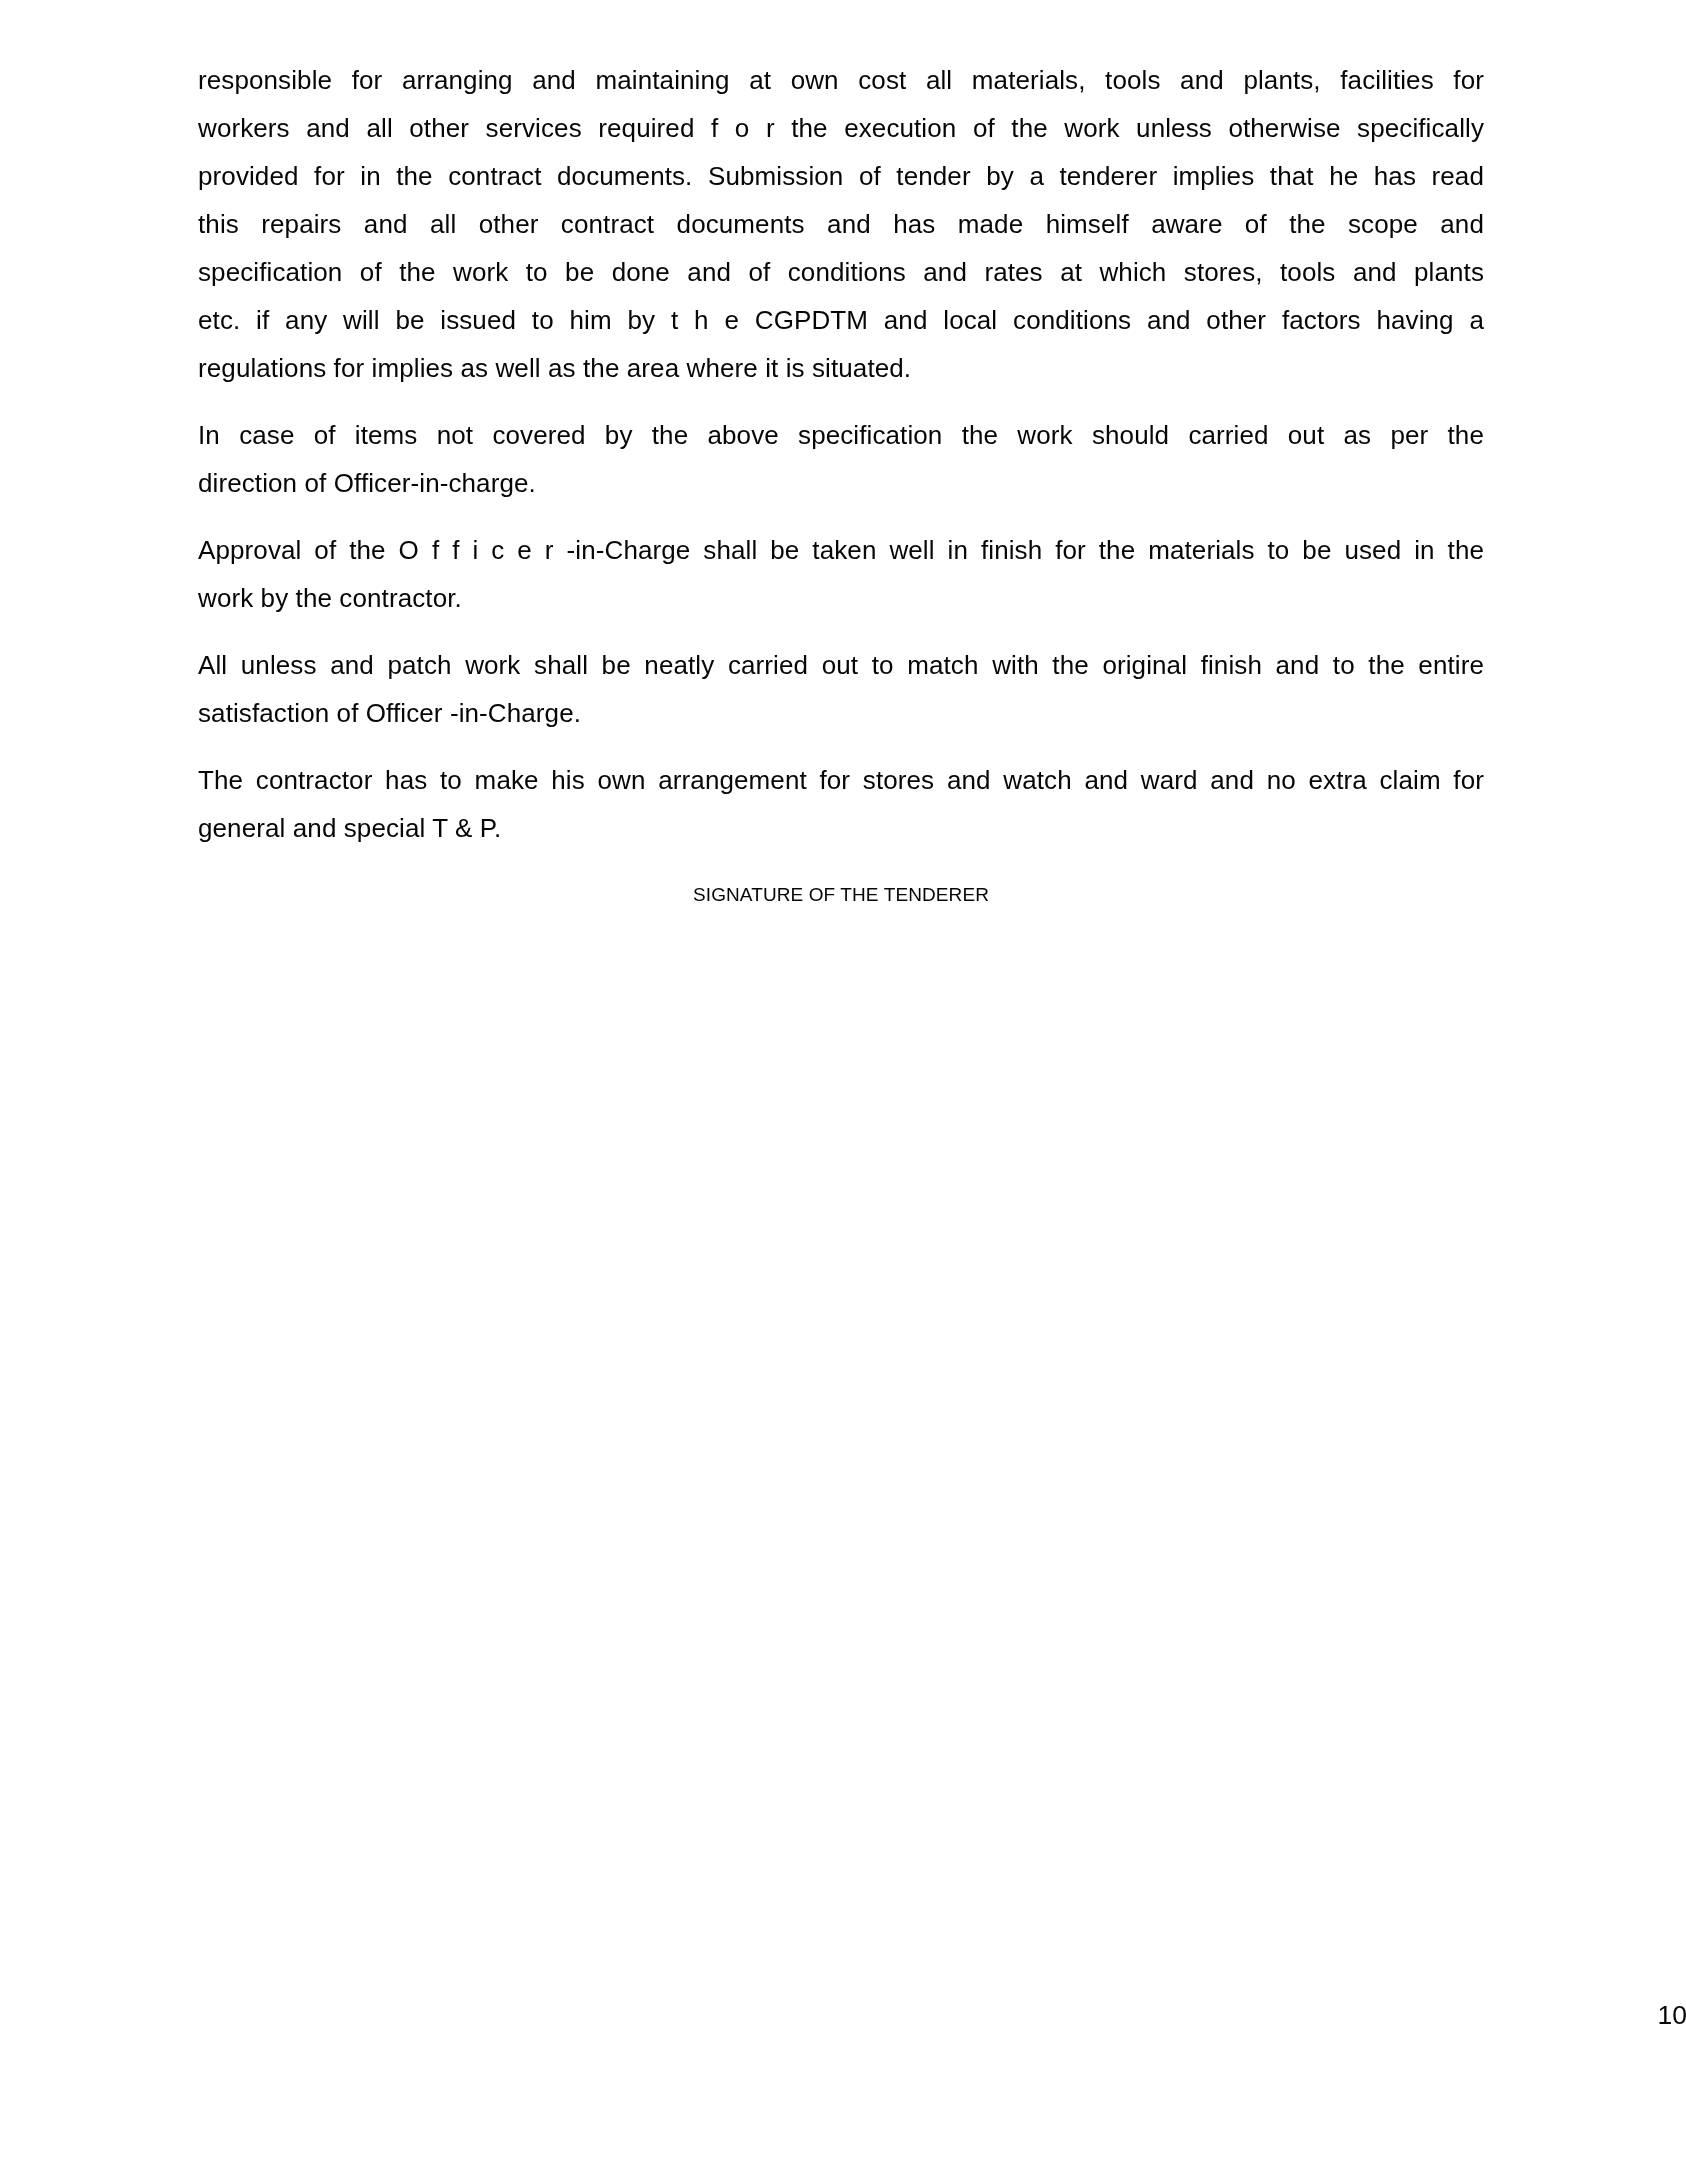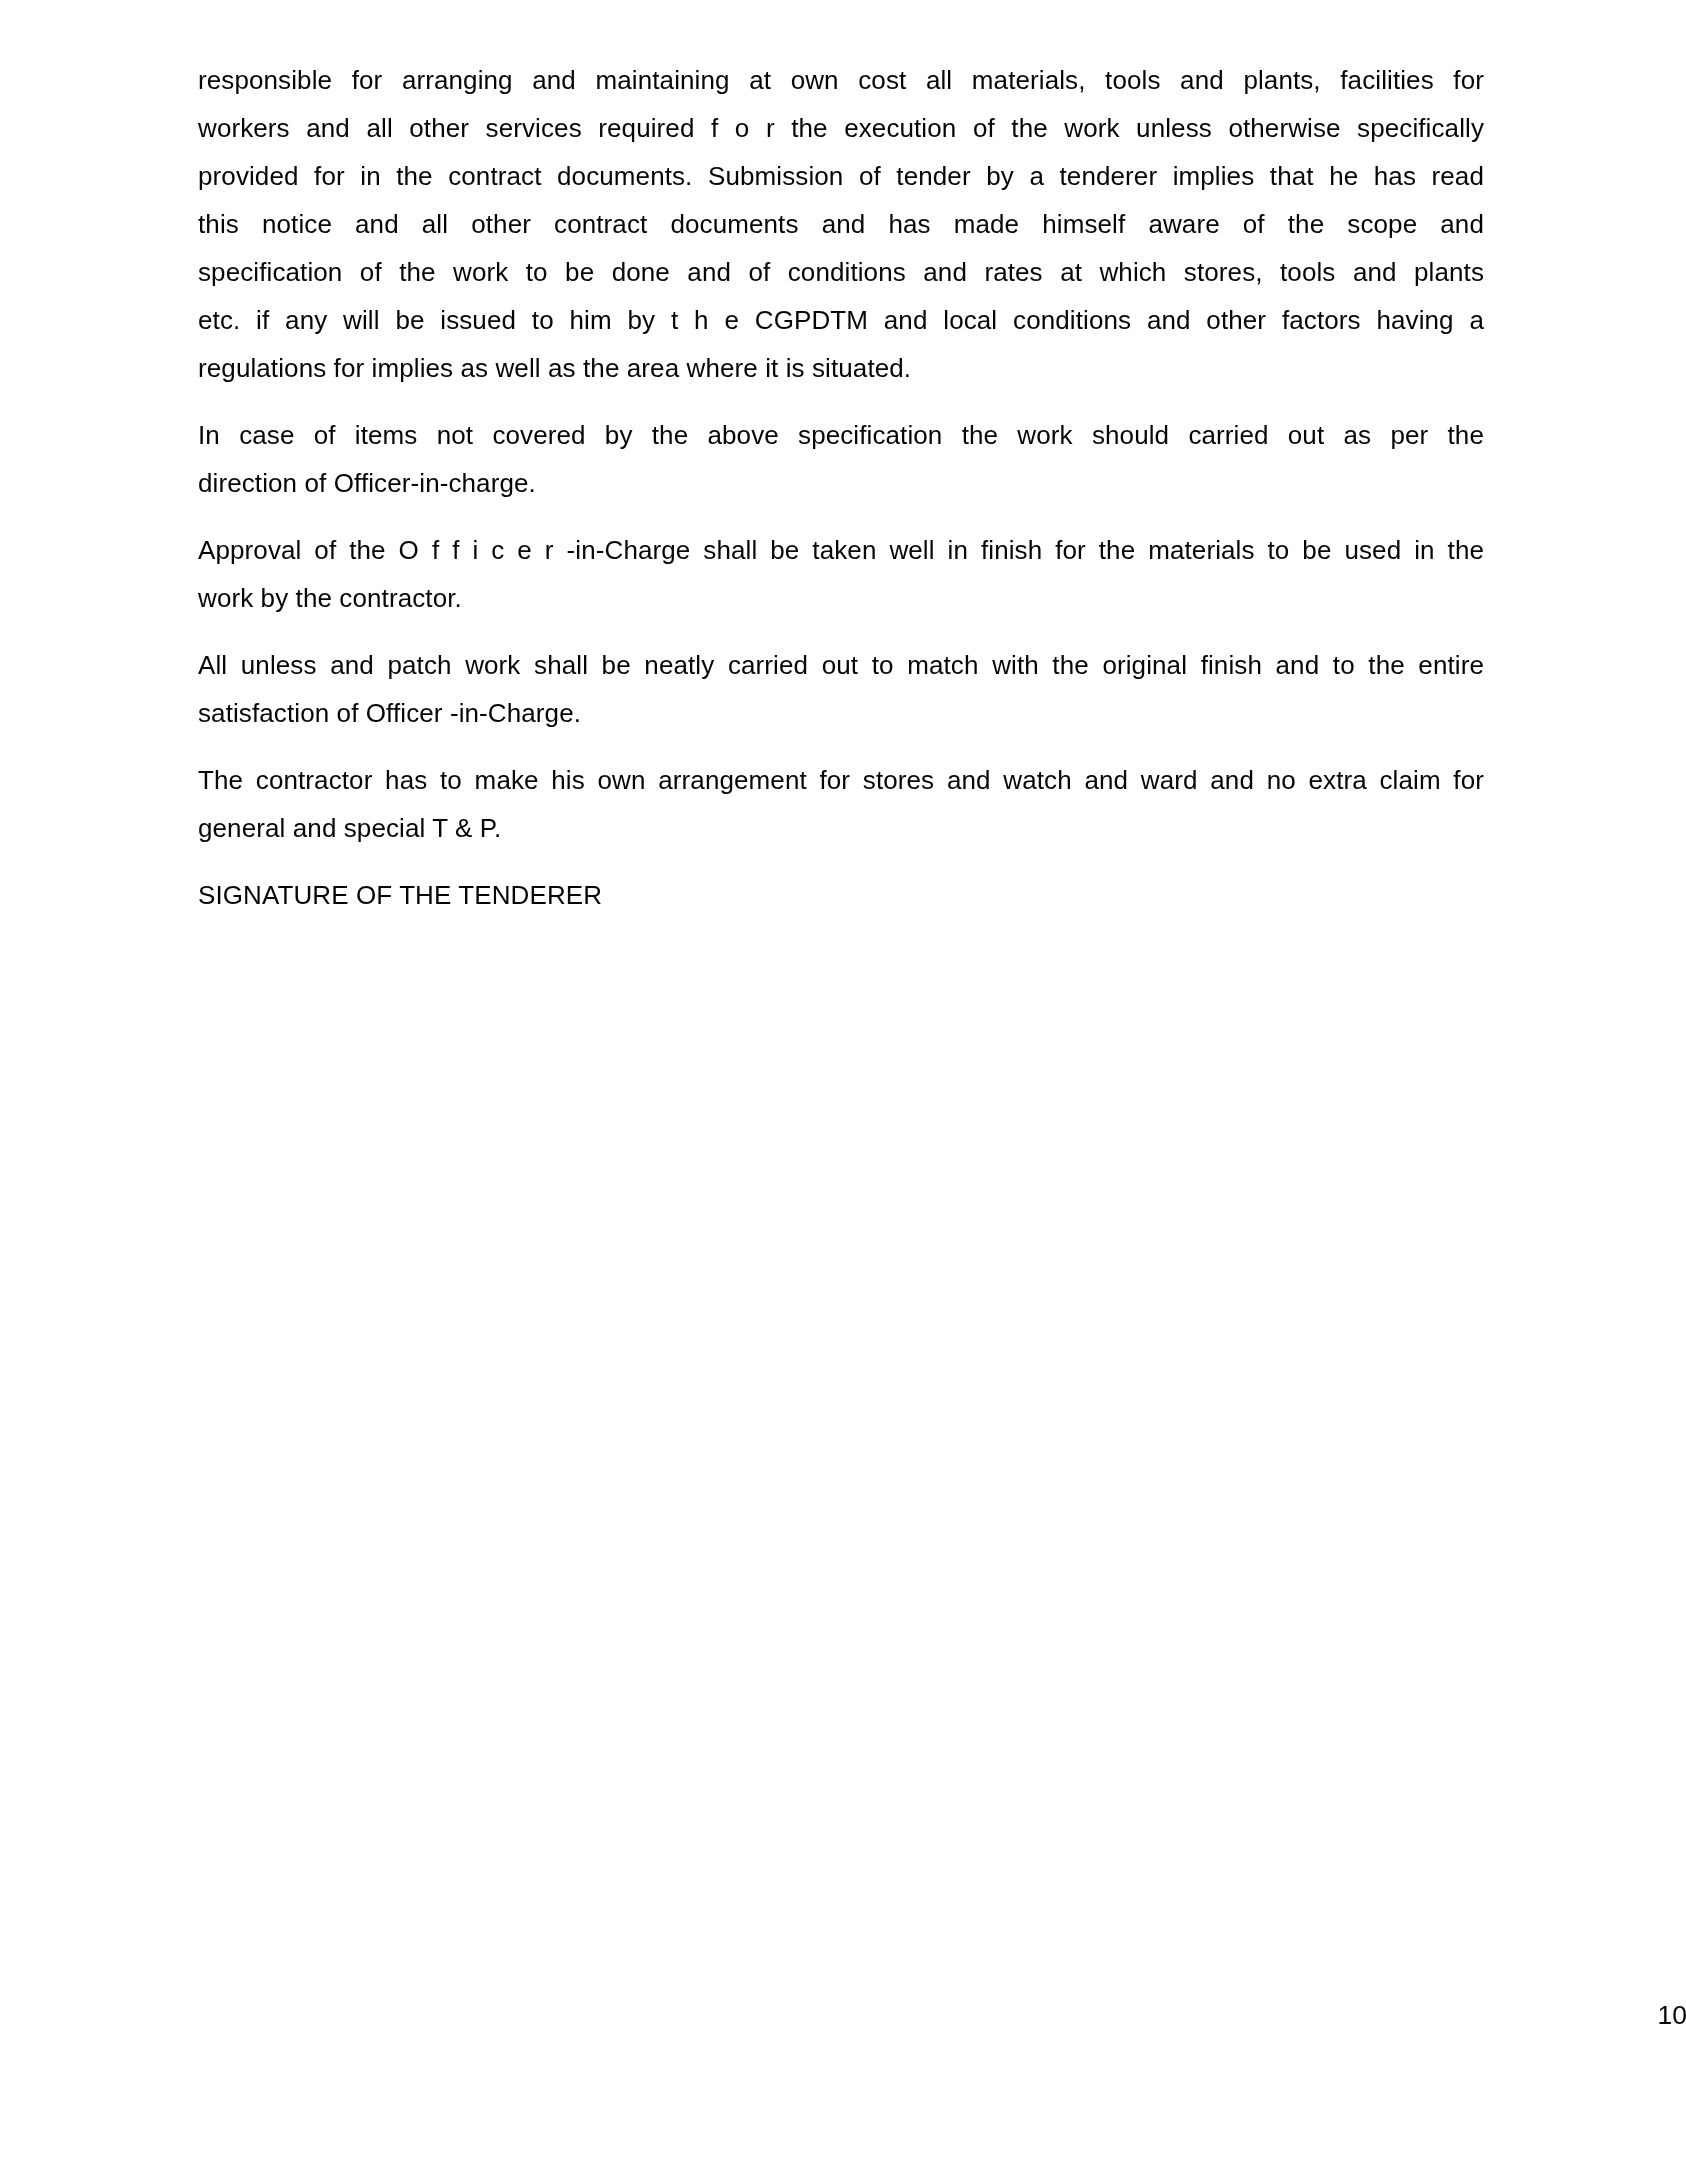--- a/index.html
+++ b/index.html
@@ -32,23 +32,23 @@
     line-height: 48px;
     text-align: justify;
     text-align-last: justify;
     white-space: normal;
     letter-spacing: 0.1px;
   }
   .line.last {
     text-align-last: left;
   }
   .signature {
-    font-size: 26px;
+    font-size: 19px;
     line-height: 48px;
-    text-align: left;
+    text-align: center;
     letter-spacing: 0.1px;
     margin-top: 18.5px;
   }
   .page-number {
     position: absolute;
     top: 1999px;
     left: 0;
     width: 1687px;
     font-size: 26.5px;
     line-height: 32px;
@@ -58,21 +58,21 @@
 </head>
 <body>
 
 <div class="page">
   <div class="content">
     <div id="paragraphs-root">
         <div class="paragraph">
           <div class="line">responsible for arranging and maintaining at own cost all materials, tools and plants, facilities for</div>
           <div class="line">workers and all other services required f o r the execution of the work unless otherwise specifically</div>
           <div class="line">provided for in the contract documents. Submission of tender by a tenderer implies that he has read</div>
-          <div class="line">this notice and all other contract documents and has made himself aware of the scope and</div>
+          <div class="line">this repairs and all other contract documents and has made himself aware of the scope and</div>
           <div class="line">specification of the work to be done and of conditions and rates at which stores, tools and plants</div>
           <div class="line">etc. if any will be issued to him by t h e CGPDTM and local conditions and other factors having a</div>
           <div class="line last">regulations for implies as well as the area where it is situated.</div>
         </div>
         <div class="paragraph">
           <div class="line">In case of items not covered by the above specification the work should carried out as per the</div>
           <div class="line last">direction of Officer-in-charge.</div>
         </div>
         <div class="paragraph">
           <div class="line">Approval of the O f f i c e r -in-Charge shall be taken well in finish for the materials to be used in the</div>

